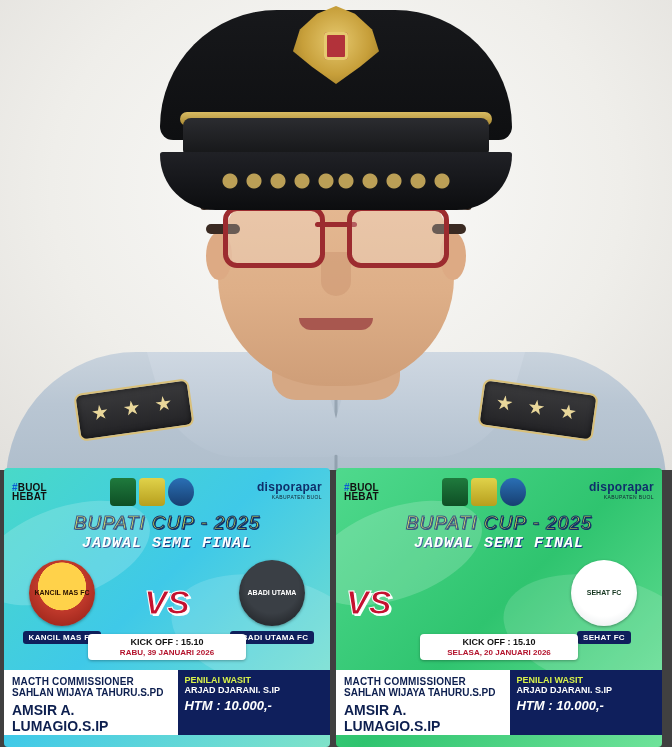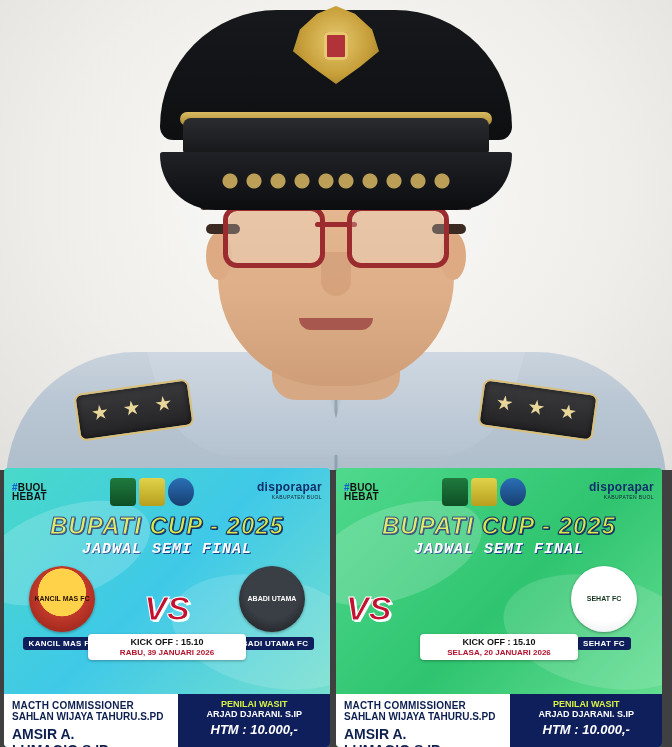--- a/index.html
+++ b/index.html
@@ -81,44 +81,44 @@
   .buol .hash{color:#0a5bd3;}
   .logos{display:flex;gap:3px;align-items:center;}
   .logo{width:26px;height:28px;border-radius:4px;display:flex;align-items:center;justify-content:center;font-size:7px;color:#fff;}
   .logo.l1{background:linear-gradient(180deg,#1f7a3d,#0e4f25);}
   .logo.l2{background:linear-gradient(180deg,#e0d24a,#b79f1d);color:#2a2a10;}
   .logo.l3{background:linear-gradient(180deg,#2a6fb5,#173f71);border-radius:50%;}
   .dispora{font-size:12px;font-weight:bold;color:#0f2f6b;letter-spacing:.3px;line-height:10px;text-align:right;}
   .dispora small{display:block;font-size:5px;font-weight:normal;color:#123;letter-spacing:.4px;}
 
   .p-title{text-align:center;margin-top:2px;}
-  .p-title .t1{font-size:24px;font-weight:bold;color:#d8e84a;-webkit-text-stroke:1px #12306a;letter-spacing:1px;
+  .p-title .t1{font-size:19px;font-weight:normal;color:#d8e84a;-webkit-text-stroke:1px #12306a;letter-spacing:1px;
     text-shadow:1px 1px 0 #12306a;font-style:italic;}
   .p-title .t2{font-size:15px;font-weight:bold;color:#ffffff;letter-spacing:1px;text-shadow:1px 1px 0 #1c3f86;font-style:italic;margin-top:1px;font-family:Liberation Mono, monospace;}
 
   .teams{position:relative;display:flex;align-items:center;justify-content:space-between;padding:4px 10px 0 10px;height:92px;}
   .team{width:96px;text-align:center;}
   .crest{width:66px;height:66px;margin:0 auto;border-radius:50%;display:flex;align-items:center;justify-content:center;
     font-size:7px;font-weight:bold;color:#fff;text-align:center;line-height:8px;box-shadow:0 1px 3px rgba(0,0,0,.35);}
   .crest.kancil{background:radial-gradient(circle at 50% 40%,#ffd24a 0 46%,#c0392b 47%,#8e1d14 100%);color:#2a1200;}
   .crest.abadi{background:radial-gradient(circle at 50% 40%,#3a3f45 0 52%,#16181b 100%);}
   .crest.dikbud{background:radial-gradient(circle at 50% 40%,#2f3338 0 55%,#101214 100%);}
   .crest.sehat{background:radial-gradient(circle at 50% 40%,#ffffff 0 58%,#dfe3e6 100%);color:#14351f;}
   .tname{margin-top:3px;display:inline-block;background:#0f1f5c;color:#fff;font-size:8px;font-weight:bold;
     padding:2px 6px;border-radius:3px;letter-spacing:.3px;}
   .vs{font-size:34px;font-weight:bold;font-style:italic;color:#c4112f;-webkit-text-stroke:1px #fff;text-shadow:2px 2px 0 #fff;}
 
   .kick{position:absolute;left:50%;transform:translateX(-50%);top:166px;width:150px;background:#fff;border-radius:4px;
     padding:3px 4px;text-align:center;box-shadow:0 1px 3px rgba(0,0,0,.3);}
   .kick .k1{font-size:9px;font-weight:bold;color:#111;}
   .kick .k2{font-size:8px;font-weight:bold;color:#b3122c;margin-top:1px;}
 
-  .p-foot{position:absolute;left:0;bottom:0;width:100%;height:53px;display:flex;}
+  .p-foot{position:absolute;left:0;bottom:12px;width:100%;height:65px;display:flex;}
   .foot-l{flex:1.15;background:#ffffff;padding:6px 6px 0 8px;box-sizing:border-box;}
-  .foot-r{flex:1;background:#0f1f5c;padding:5px 6px 0 6px;box-sizing:border-box;text-align:center;}
+  .foot-r{flex:1;background:#0f1f5c;padding:5px 6px 0 6px;box-sizing:border-box;text-align:left;}
   .foot-l .fl1{font-size:10px;font-weight:bold;color:#0d1f4f;letter-spacing:.2px;}
   .foot-l .fl2{font-size:10px;font-weight:bold;color:#0d1f4f;}
   .foot-l .fl3{font-size:14px;font-weight:bold;color:#0d1f4f;margin-top:4px;}
   .foot-r .fr1{font-size:9px;font-weight:bold;color:#d8f24a;}
   .foot-r .fr2{font-size:9px;font-weight:bold;color:#ffffff;}
   .foot-r .fr3{font-size:13px;font-weight:bold;color:#ffffff;margin-top:3px;font-style:italic;}
 </style>
 </head>
 <body>
 

